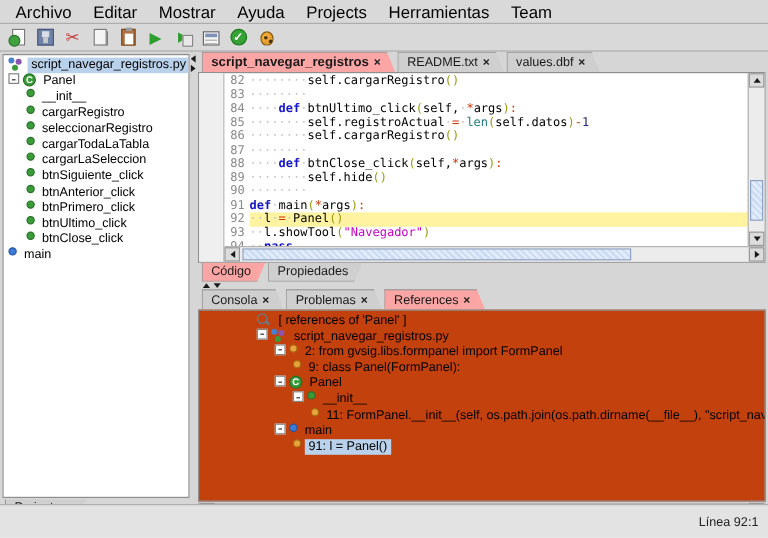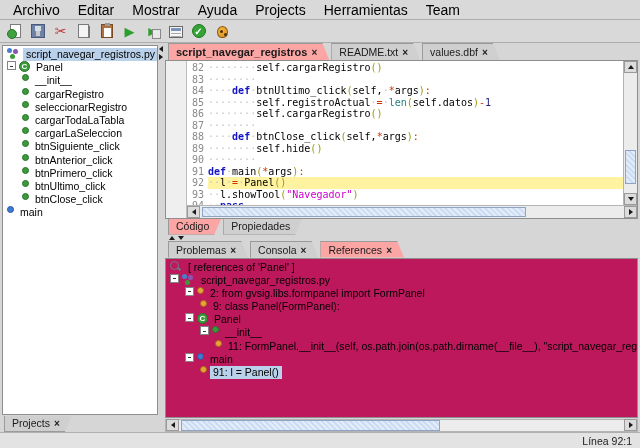--- a/index.html
+++ b/index.html
@@ -91,21 +91,21 @@
   .sb-btn { position:absolute; width:13px; height:12px; background:#DCDCDC; border:1px solid #9A9A9A;
             display:flex; align-items:center; justify-content:center; }
   .thumb { position:absolute; background:repeating-linear-gradient(45deg,#CBDCF3 0 2px,#E2ECFA 2px 4px);
            border:1px solid #8FA3C4; }
 
   
   .vsplit { height:7px; position:relative; }
   .vsplit .tri { position:absolute; top:1px; }
 
   
-  .console-box { flex:1; background:#be185d; border:1px solid #8E8E8E; overflow:hidden; padding-top:2px; min-height:0; }
+  .console-box { flex:1; background:#c2410c; border:1px solid #8E8E8E; overflow:hidden; padding-top:2px; min-height:0;padding-left:44px; }
   .console-hscroll { height:13px; position:relative; background:#ECECEC; border:1px solid #B4B4B4; margin-top:1px; }
 
   
   .trow { display:flex; height:13.2px; white-space:nowrap; font-size:10.5px; }
   .trow .lbl { padding:0 3px; }
   .trow.sel .lbl { background:#B9D1EA; }
   .expander { width:9px; height:9px; border:1px solid #848484; background:#fff; margin-right:3px;
               position:relative; flex:none; }
   .expander::after { content:""; position:absolute; left:2px; right:2px; top:3.5px; height:1px; background:#333; }
   .dot { width:7px; height:7px; border-radius:50%; flex:none; margin-right:3px; }
@@ -123,21 +123,21 @@
   .search-icon::after { content:""; position:absolute; left:7px; top:7px; width:4px; height:1.8px;
            background:#6A7A8A; transform:rotate(40deg); }
 
   .tri { width:0; height:0; }
   .tri-l { border-top:3px solid transparent; border-bottom:3px solid transparent; border-right:4px solid #1A1A1A; }
   .tri-r { border-top:3px solid transparent; border-bottom:3px solid transparent; border-left:4px solid #1A1A1A; }
   .tri-u { border-left:3px solid transparent; border-right:3px solid transparent; border-bottom:4px solid #1A1A1A; }
   .tri-d { border-left:3px solid transparent; border-right:3px solid transparent; border-top:4px solid #1A1A1A; }
 
   
-  .statusbar { position:absolute; left:0; right:0; bottom:0; height:16px; background:#E3E3E3;
+  .statusbar { position:absolute; left:0; right:0; bottom:0; height:28px; background:#E3E3E3;
                border-top:1px solid #AFAFAF; display:flex; align-items:center;
                justify-content:flex-end; padding-right:8px; font-size:10.5px; color:#222; }
 
   .left-tabs { height:16px; display:flex; padding-left:2px; margin-top:1px;gap:34px; }
 </style>
 </head>
 <body>
 
 <div class="app">
 
@@ -304,22 +304,22 @@
           <span class="tab active"><span>Código</span></span>
           <span class="tab"><span>Propiedades</span></span>
         </div>
 
       <div class="vsplit">
         <span class="tri tri-u" style="left:4px;"></span>
         <span class="tri tri-d" style="left:13px;"></span>
       </div>
 
       <div class="tabrow" id="console-tabs">
+          <span class="tab"><span>Consola</span><span class="x">×</span></span>
           <span class="tab"><span>Problemas</span><span class="x">×</span></span>
-          <span class="tab"><span>Consola</span><span class="x">×</span></span>
           <span class="tab active"><span>References</span><span class="x">×</span></span>
         </div>
 
       <div class="console-box" id="ref-tree">
           <div class="trow" style="padding-left: 4px;">
             <span class="search-icon"></span>
             <span class="lbl">[ references of 'Panel' ]</span>
           </div>
           <div class="trow" style="padding-left: 4px;">
             <span class="expander"></span>

